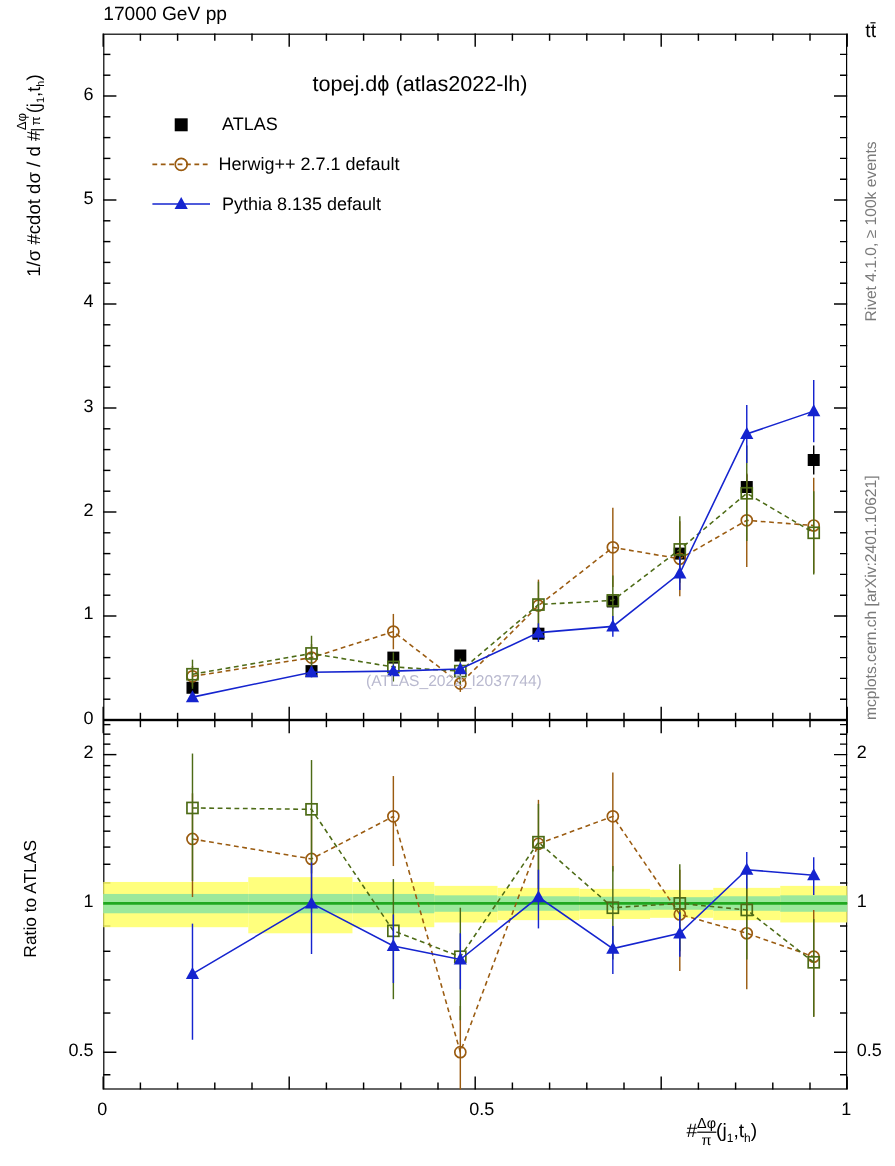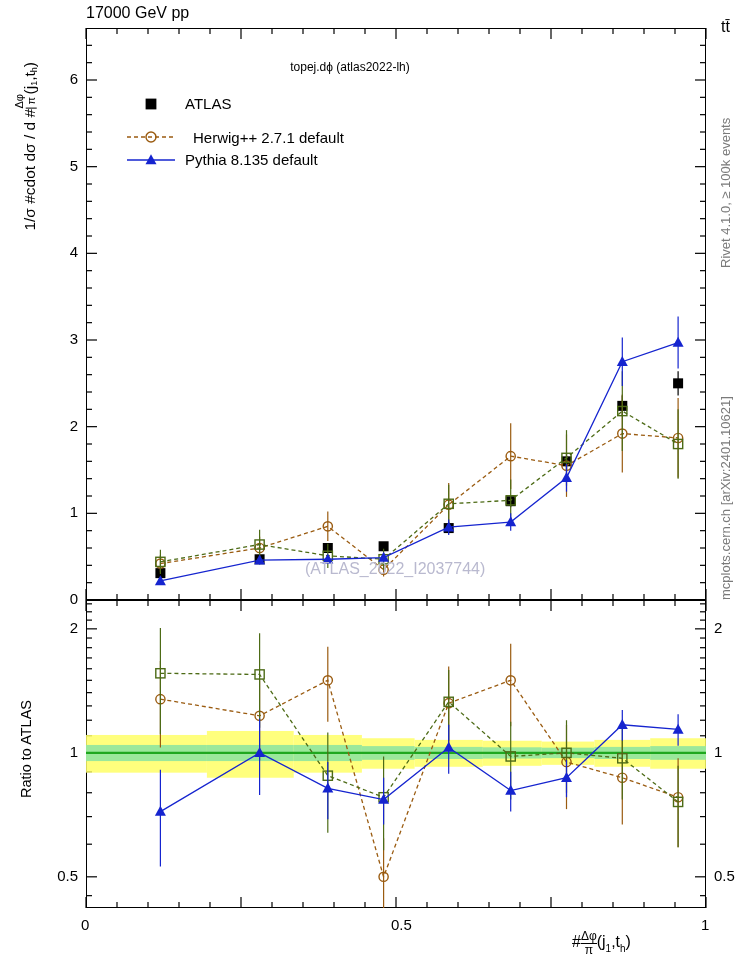--- a/index.html
+++ b/index.html
@@ -7,22 +7,22 @@
   #root{position:relative;width:746px;height:972px;overflow:hidden;}
   .abs{position:absolute;}
   .hdr{font-size:16px;}
   .vert{writing-mode:vertical-rl;}
   .rot180{transform:rotate(180deg);}
   .axtick{font-size:15px;}
   .frame{position:absolute;border:1.3px solid #000;box-sizing:border-box;}
   svg{display:block;}
   .rightlbl{font-size:13px;color:#7a7a7a;writing-mode:vertical-rl;transform:rotate(180deg);letter-spacing:0px;}
   .legtxt{font-size:15px;}
-  .title{font-size:12px;}
-  .wmk{font-size:16px;color:#b9b9cf;}
+  .title{font-size:18px;}
+  .wmk{font-size:13px;color:#b9b9cf;}
 </style>
 </head>
 <body>
 
 <div id="root">
 
   <div class="abs hdr" style="left:86px;top:4px;">17000 GeV pp</div>
   <div class="abs hdr" style="right:16px;top:18px;">tt̄</div>
 
   <div class="abs rightlbl" style="left:718px;top:38px;height:230px;">Rivet 4.1.0,  ≥ 100k events</div>
@@ -531,23 +531,23 @@
       </div>
       <div style="display: flex; align-items: center; height: 28px;">
         <div style="width: 52px; height: 18px; position: relative;">
           <svg width="52" height="18">
             <line x1="2" y1="9" x2="50" y2="9" stroke="#9a5b10" stroke-width="1.3" stroke-dasharray="4,3"></line>
             <g>
               <circle cx="26" cy="9" r="5" fill="none" stroke="#9a5b10" stroke-width="1.4"></circle>
             </g>
           </svg>
         </div>
-        <div class="legtxt" style="margin-left: 16px;">Herwig++ 2.7.1 default</div>
+        <div class="legtxt" style="margin-left: 5px;">Herwig++ 2.7.1 default</div>
       </div>
-      <div style="display: flex; align-items: flex-start; height: 28px;">
+      <div style="display: flex; align-items: flex-end; height: 28px;">
         <div style="width: 52px; height: 18px; position: relative;">
           <svg width="52" height="18">
             <line x1="2" y1="9" x2="50" y2="9" stroke="#1524cf" stroke-width="1.3"></line>
             <g>
               <polygon points="26,3.25 31.5,13.25 20.5,13.25" fill="#1524cf"></polygon>
             </g>
           </svg>
         </div>
         <div class="legtxt" style="margin-left: 8px;">Pythia 8.135 default</div>
       </div>

